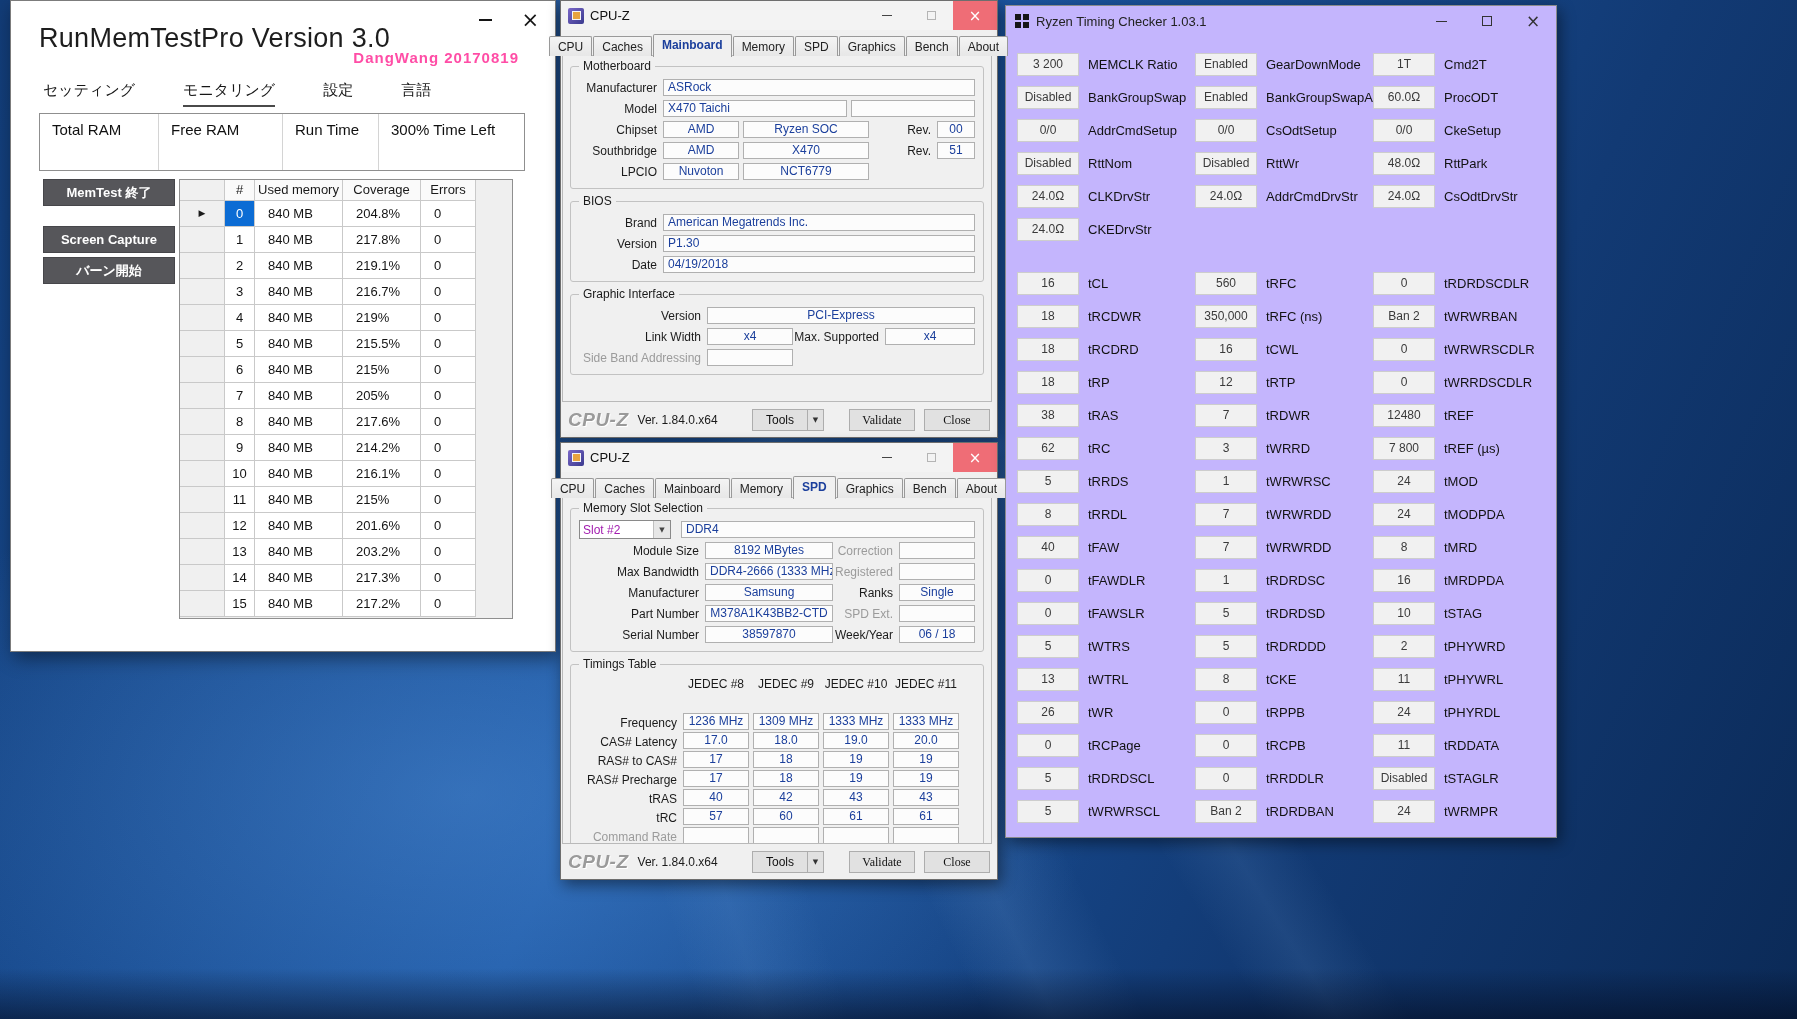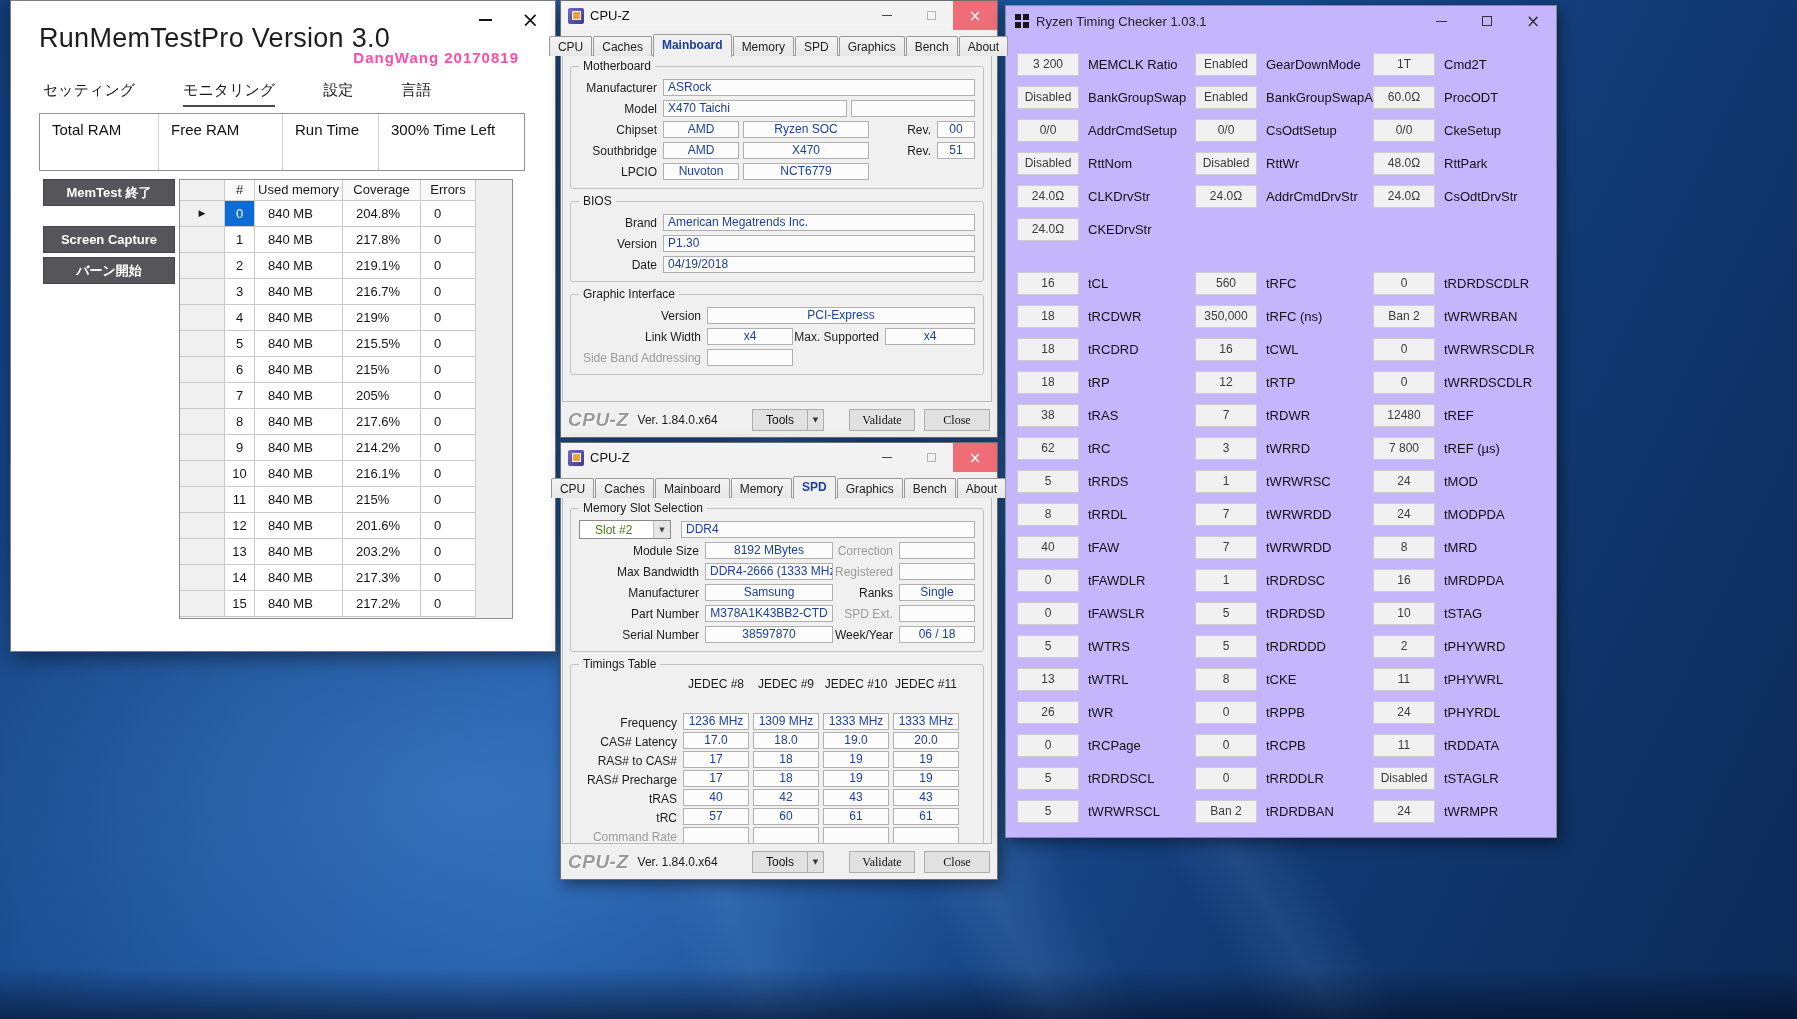--- a/index.html
+++ b/index.html
@@ -113,21 +113,21 @@
   .spd-info div.cz-row:nth-of-type(2) .r-label,
   .spd-info div.cz-row:nth-of-type(4) .r-label { color:#9b9b9b; }
   .r-label { text-align:right; }
   .tt-head { display:flex; height:16px; margin-bottom:20px; }
   .tt-h { width:66px; font-size:12px; color:#1a1a1a; text-align:center; }
   .tt-h + .tt-h { margin-left:4px; }
   .tt-row { margin-bottom:2px;align-items:flex-end; }
   .tt-rows div.cz-row:nth-of-type(7) .tt-label { color:#9b9b9b; }
   .cz-combo { display:flex; width:92px; height:19px; border:1px solid #8a8a8a; background:#fff;
     align-items:center; }
-  .combo-text { flex:1; font-size:12px; color:#4d7c0f; padding-left:15px; }
+  .combo-text { flex:1; font-size:12px; color:#a21caf; padding-left:3px; }
   .combo-arrow { width:17px; height:17px; background:#e6e6e6; border-left:1px solid #bfbfbf;
     font-size:7px; color:#444; display:flex; align-items:center; justify-content:center;
     font-family:"DejaVu Sans",sans-serif; }
   .cz-footer { position:absolute; left:0; right:0; bottom:0; height:34px; display:flex;
     align-items:center; padding:0 7px; }
   .cz-logo { font-size:19px; font-weight:bold; font-style:italic; color:#9a9a9a;
     text-shadow:1px 1px 0 #fff; margin-right:9px; letter-spacing:.5px; }
   .cz-ver { font-size:12px; color:#1a1a1a; }
   .spacer { flex:1; }
   .cz-btnsplit { display:flex; height:22px; border:1px solid #adadad; background:#e1e1e1; margin-right:16px; }

